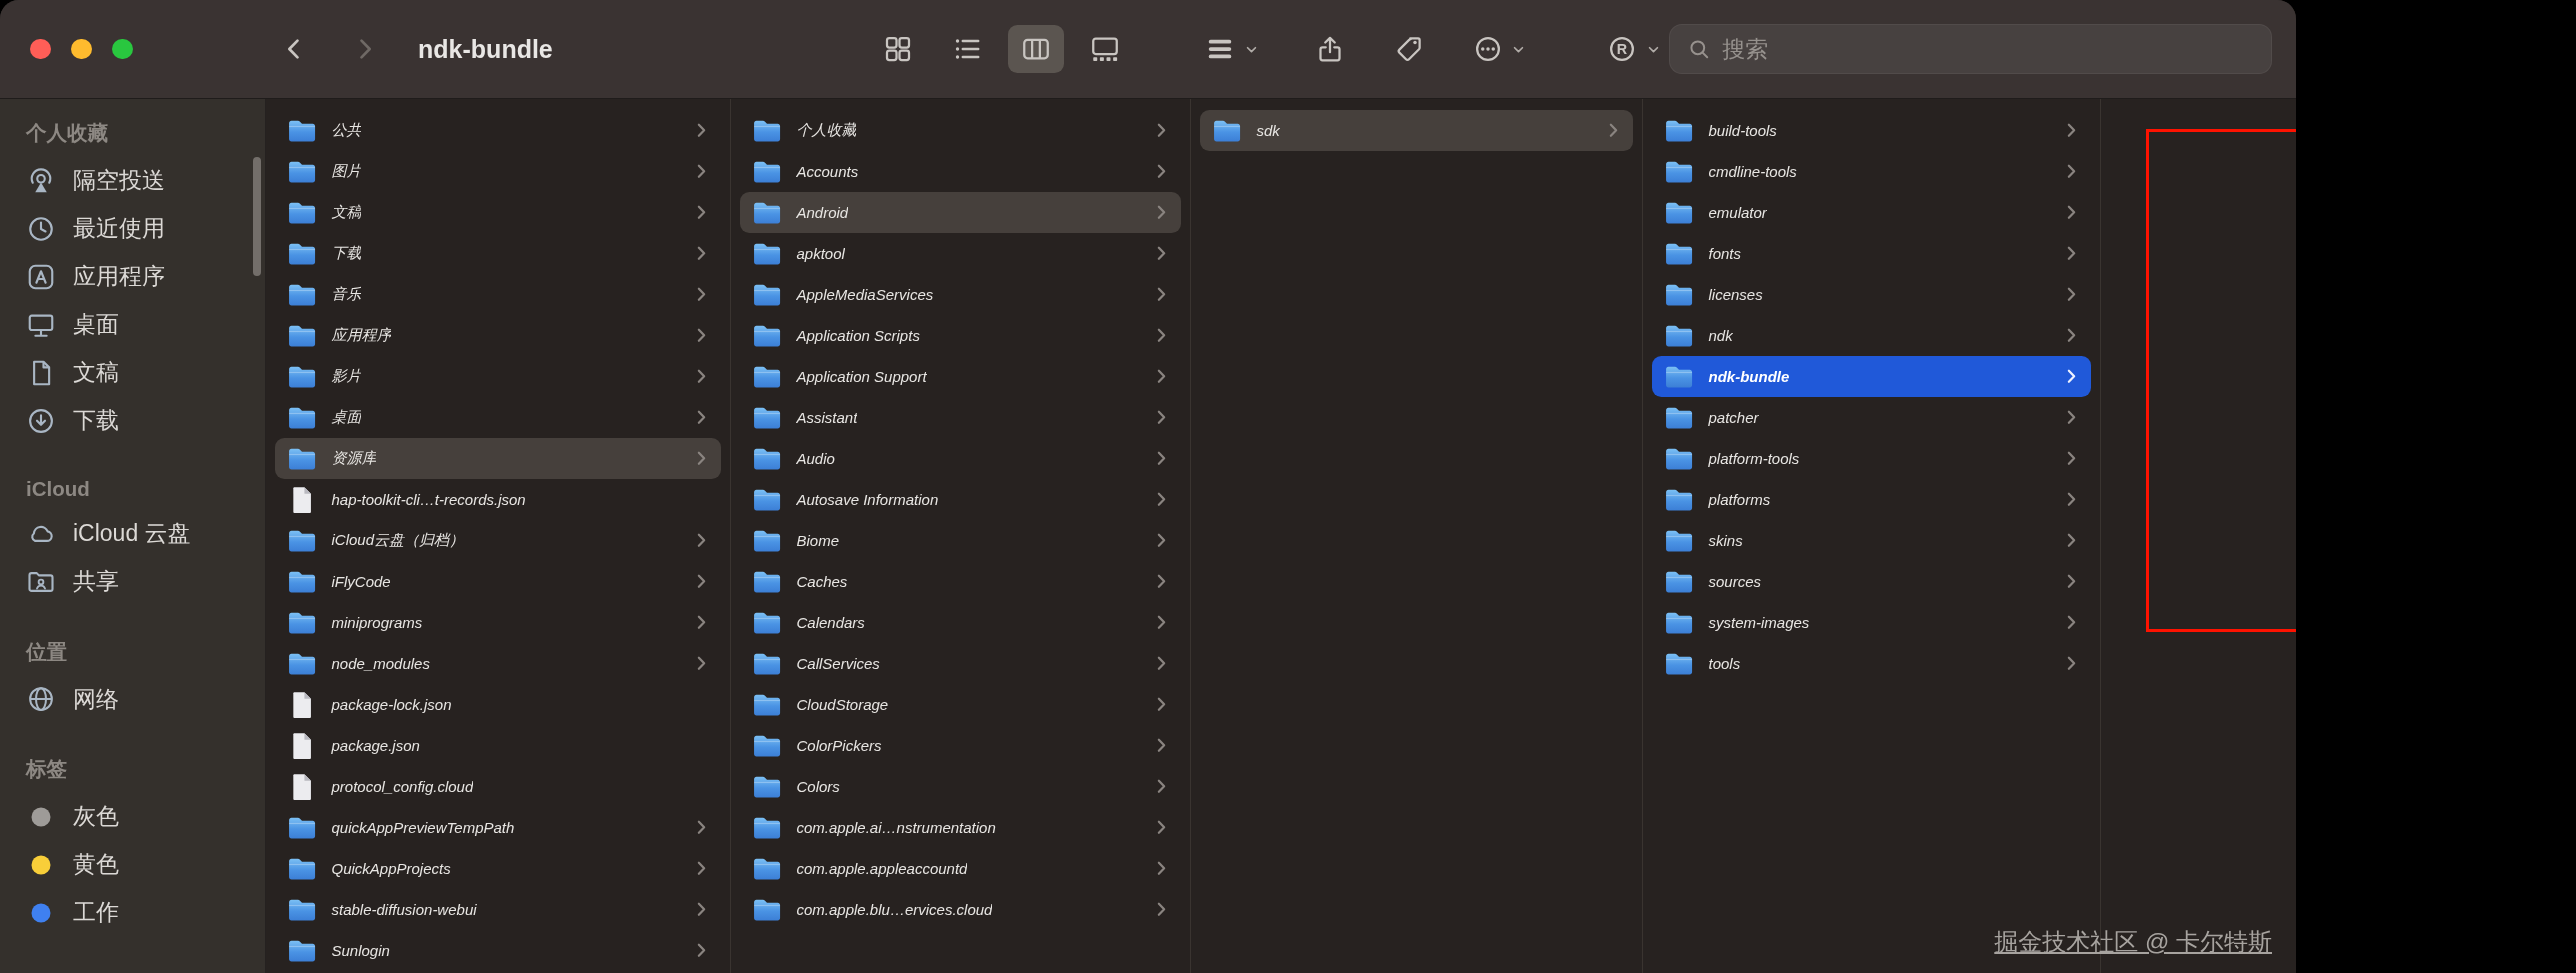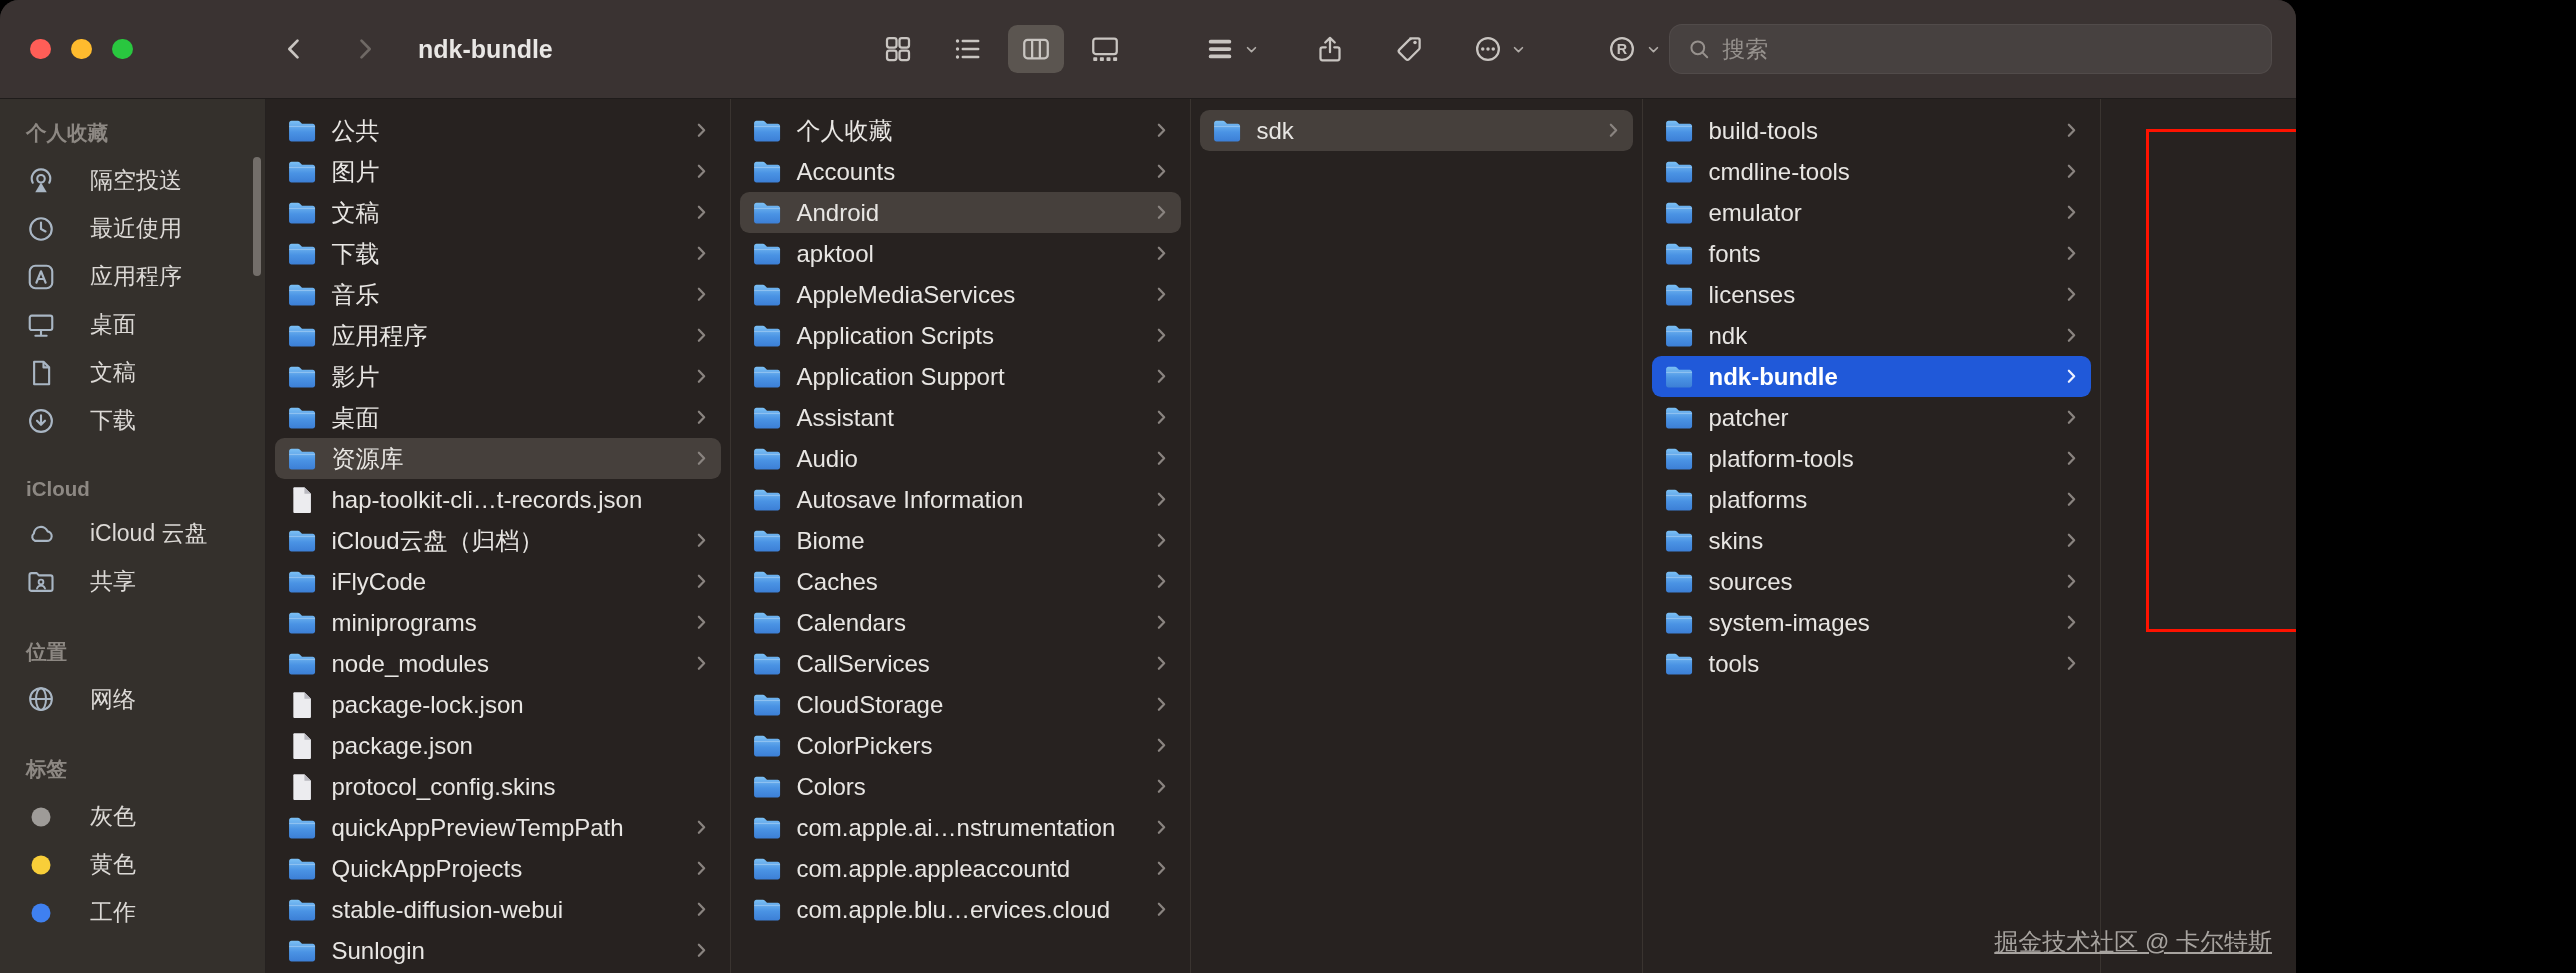--- a/index.html
+++ b/index.html
@@ -44,38 +44,38 @@
   }
   .search-input::placeholder { color:#96918d; }
   
   .body { flex:1; display:flex; overflow:hidden; }
   .sidebar {
     width:266px; flex:0 0 auto; background:#34302c; border-right:1.9px solid #252120;
     padding-top:13px; position:relative; overflow:hidden;
   }
   .sb-section-title { font-size:20.5px; font-weight:700; color:#8d8883; padding:32px 0 9.3px 26px; white-space:nowrap; }
   .sb-section:first-child .sb-section-title { padding-top:7.4px; }
-  .sb-item { display:flex; align-items:center; gap:34px; height:48px; padding-left:26px; }
+  .sb-item { display:flex; align-items:center; gap:17px; height:48px; padding-left:26px; }
   .sb-icon { width:30px; height:30px; color:#a9b6c4; flex:0 0 auto; }
   .sb-label { font-size:23px; color:#dcd9d6; white-space:nowrap; }
   .sb-scrollbar { position:absolute; top:58px; right:3.7px; width:8.4px; height:119px; border-radius:4.7px; background:#7a7571; opacity:.9; }
   
   .columns { display:flex; flex:0 0 auto; }
   .column { border-right:1.9px solid #3a3430; overflow:hidden; background:#272220; }
   .column:nth-of-type(1) { width:465px; }
   .column:nth-of-type(2) { width:460px; }
   .column:nth-of-type(3) { width:452px; }
   .column:nth-of-type(4) { width:458px; }
   .column-body { padding-top:11.2px; }
   .col-row {
     display:flex; align-items:center; height:41px; margin:0 9.3px;
     padding:0 9.3px 0 11.2px; border-radius:9.3px; gap:13px;
   }
   .row-icon { width:32px; height:32px; flex:0 0 auto; }
-  .row-label { font-size:24px; color:#e8e6e3; white-space:nowrap; overflow:hidden; }
+  .row-label { font-size:15px; color:#e8e6e3; white-space:nowrap; overflow:hidden;font-style:italic; }
   .row-chevron { width:20.5px; height:20.5px; margin-left:auto; color:#8a8480; flex:0 0 auto; }
   .sel-gray { background:#46403c; }
   .sel-blue { background:#2059d9; }
   .sel-blue .row-label { font-weight:700; color:#ffffff; }
   .sel-blue .row-chevron { color:#eef2ff; }
   
   .preview { flex:1; position:relative; background:#272220; }
   .annotation { position:absolute; left:45px; top:30px; width:346px; height:503px; border:3.7px solid #ff1200; }
   .watermark { position:absolute; right:24px; bottom:15px; font-size:24px; color:#a7a39f; white-space:nowrap;text-decoration:underline; }
   .hidden-defs { position:absolute; width:0; height:0; overflow:hidden; }
@@ -583,21 +583,21 @@
     <span class="row-label">package.json</span>
     <svg class="row-chevron" style="visibility: hidden;" viewBox="0 0 22 22" width="20.5" height="20.5">
                 <use href="#icon-chevron-right"></use>
               </svg>
   </div>
 
   <div class="col-row">
     <svg class="row-icon" viewBox="0 0 34 34" width="32" height="32">
                 <use href="#icon-file"></use>
               </svg>
-    <span class="row-label">protocol_config.skins</span>
+    <span class="row-label">protocol_config.cloud</span>
     <svg class="row-chevron" style="visibility: hidden;" viewBox="0 0 22 22" width="20.5" height="20.5">
                 <use href="#icon-chevron-right"></use>
               </svg>
   </div>
 
   <div class="col-row">
     <svg class="row-icon" viewBox="0 0 34 34" width="32" height="32">
                 <use href="#icon-folder"></use>
               </svg>
     <span class="row-label">quickAppPreviewTempPath</span>

